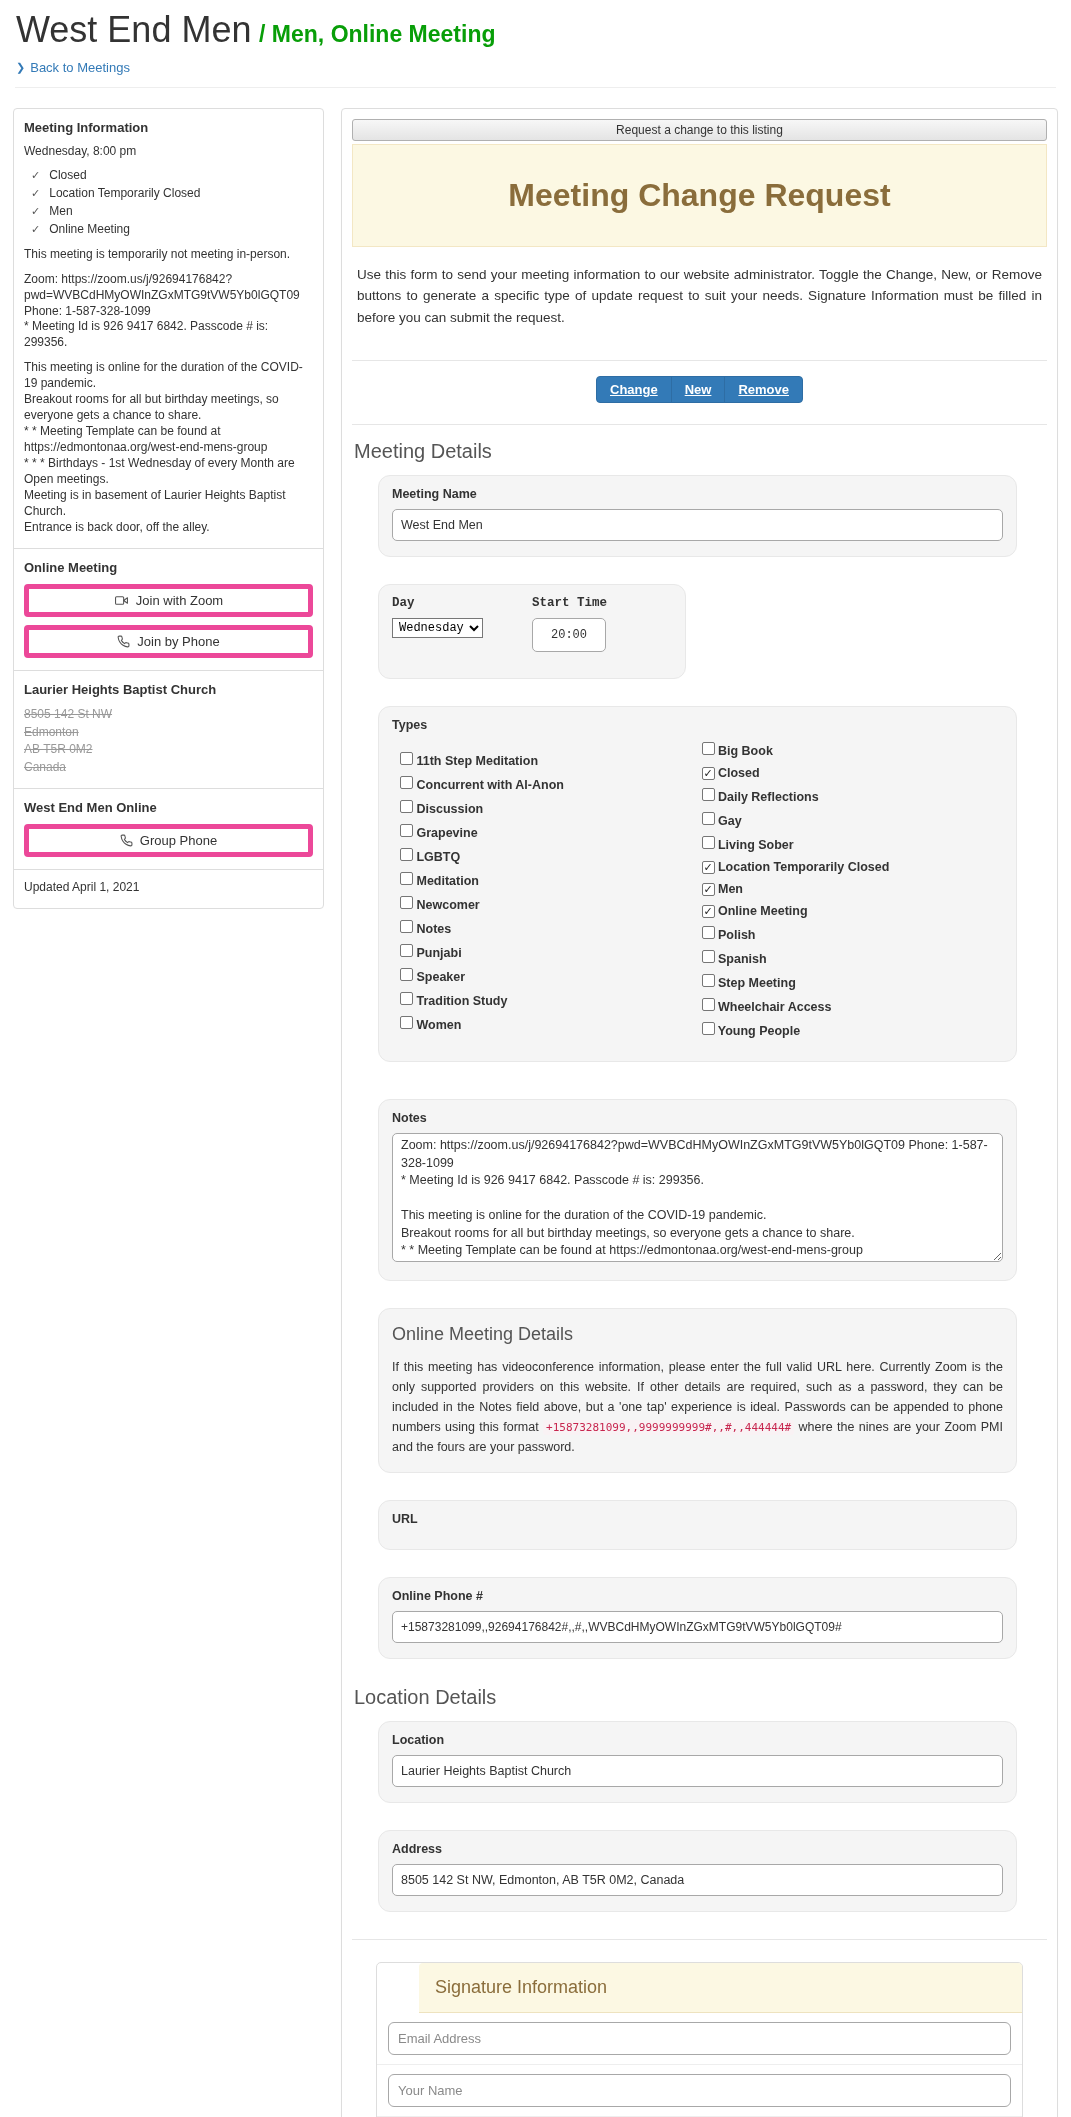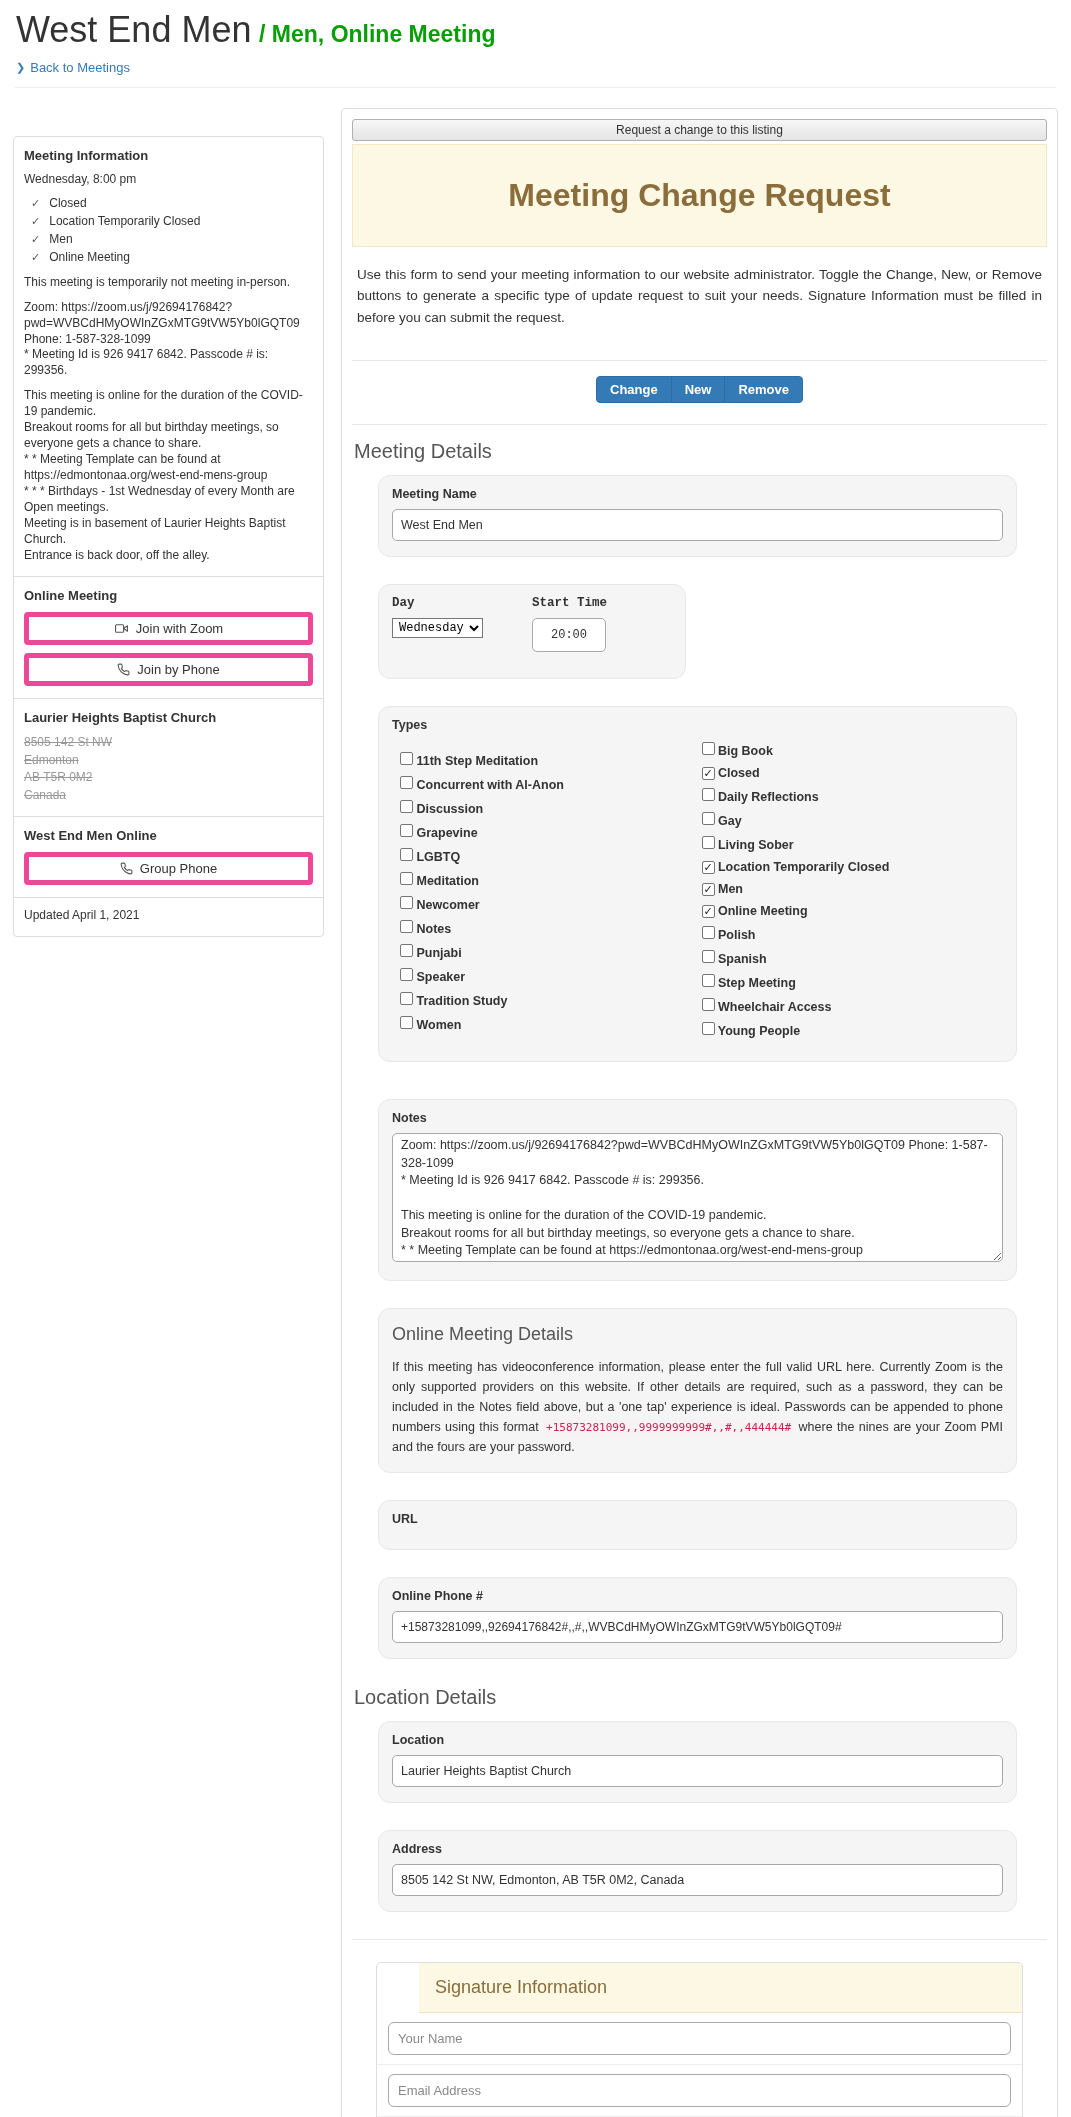--- a/index.html
+++ b/index.html
@@ -20,42 +20,42 @@
   .page-title{font-size:36px;font-weight:400;color:#333;}
   .page-subtitle{font-size:23px;font-weight:700;color:var(--green);margin-left:4px;}
   .back-link{display:inline-flex;align-items:center;gap:5px;margin:10px 0 6px;color:var(--accent);cursor:pointer;font-size:13px;text-decoration:none;}
   .chev{font-size:11px;font-weight:bold;}
   hr.top-rule{border:none;border-top:1px solid #eee;margin:6px 15px 20px;}
 
   
   .content{display:flex;align-items:flex-start;padding:0 13px 14px;gap:17px;}
 
   
-  .side-card{width:311px;flex:0 0 311px;border:1px solid #ddd;border-radius:4px;font-size:12px;line-height:1.33;margin-top:28px;}
+  .side-card{width:311px;flex:0 0 311px;border:1px solid #ddd;border-radius:4px;font-size:12px;line-height:1.33;}
   .side-section{padding:10px 10px 12px;border-bottom:1px solid #ddd;}
   .side-section:last-child{border-bottom:none;}
   .side-title{font-weight:bold;font-size:13px;margin:0 0 8px;}
   .side-par{margin:9px 0 0;white-space:pre-line;overflow-wrap:break-word;}
   .check-list{margin:8px 0 2px;padding-left:7px;}
   .check-item{display:flex;align-items:center;gap:9px;margin:2px 0;}
   .tick{color:#555;font-size:11px;}
   .side-btn{display:flex;justify-content:center;align-items:center;gap:7px;width:100%;background:#fff;border:5px solid #ec4899;border-radius:4px;padding:4px 0;font-size:13px;color:#333;cursor:pointer;margin-top:8px;font-family:inherit;}
   .side-btn svg{display:block;}
   .addr{color:#999;text-decoration:line-through;line-height:1.45;}
   .updated{font-size:12px;}
 
   
   .panel{flex:1;border:1px solid #ddd;border-radius:4px;box-shadow:0 1px 1px rgba(0,0,0,.04);padding:10px 10px 16px;}
   .listing-bar{background:linear-gradient(#f7f7f7,#e4e4e4);border:1px solid #b0b0b0;border-radius:3px;text-align:center;font-size:12px;color:#333;padding:3px 0;}
   .banner{background:var(--warn-bg);border:1px solid #f3e7c4;margin-top:3px;padding:20px 0;text-align:center;}
   .banner-title{color:var(--warn-text);font-size:32px;font-weight:700;margin:12px;}
   .intro{padding:17px 5px 32px;text-align:justify;font-size:13.5px;line-height:1.6;border-bottom:1px solid var(--line);margin:0;}
   .btn-row{display:flex;justify-content:center;padding:15px 0 21px;border-bottom:1px solid var(--line);}
   .btn-group{display:inline-flex;}
-  .btn-group button{background:var(--accent);color:#fff;border:1px solid var(--accent-border);padding:5px 13px;font-size:13px;font-weight:bold;cursor:pointer;font-family:inherit;margin-left:-1px;}
+  .btn-group button{background:var(--accent);color:#fff;border:1px solid var(--accent-border);padding:5px 13px;font-size:13px;font-weight:bold;cursor:pointer;font-family:inherit;margin-left:-1px;text-decoration:underline;}
   .btn-group button:first-child{border-radius:4px 0 0 4px;margin-left:0;}
   .btn-group button:last-child{border-radius:0 4px 4px 0;}
 
   .sec-heading{font-size:20px;font-weight:400;color:#555;margin:15px 2px 12px;}
   .fbox{background:var(--box-bg);border:1px solid var(--box-border);border-radius:12px;padding:11px 13px 15px;margin:0 30px 27px 26px;}
   .fbox label,.flabel{display:block;font-weight:bold;font-size:12.5px;margin:0 0 8px;color:#333;}
   .txt{width:100%;border:1px solid var(--input-border);border-radius:5px;background:#fff;padding:6px 8px;font-size:12.5px;color:#333;font-family:inherit;height:32px;}
 
   .daytime{width:308px;display:flex;justify-content:space-between;padding-bottom:26px;font-family:Liberation Mono, monospace;}
   .daytime select{font-size:12px;font-family:inherit;background:#fff;border:1px solid #777;padding:1px 2px;height:20px;}
@@ -393,24 +393,24 @@
     <div class="fbox">
       <label>Address</label>
       <input class="txt" type="text" value="8505 142 St NW, Edmonton, AB T5R 0M2, Canada" style="">
     </div>
 
     <hr class="form-endline">
 
     <div class="sig-card">
       <div class="sig-header">Signature Information</div>
       <div class="sig-row">
+        <input class="sig-input" type="text" placeholder="Email Address" style="">
+      </div>
+      <div class="sig-row">
         <input class="sig-input" type="text" placeholder="Your Name" style="">
-      </div>
-      <div class="sig-row">
-        <input class="sig-input" type="text" placeholder="Email Address" style="">
       </div>
       <div class="sig-row">
         
       </div>
 
     </div>
   </div>
 </div>
 
 </body></html>

